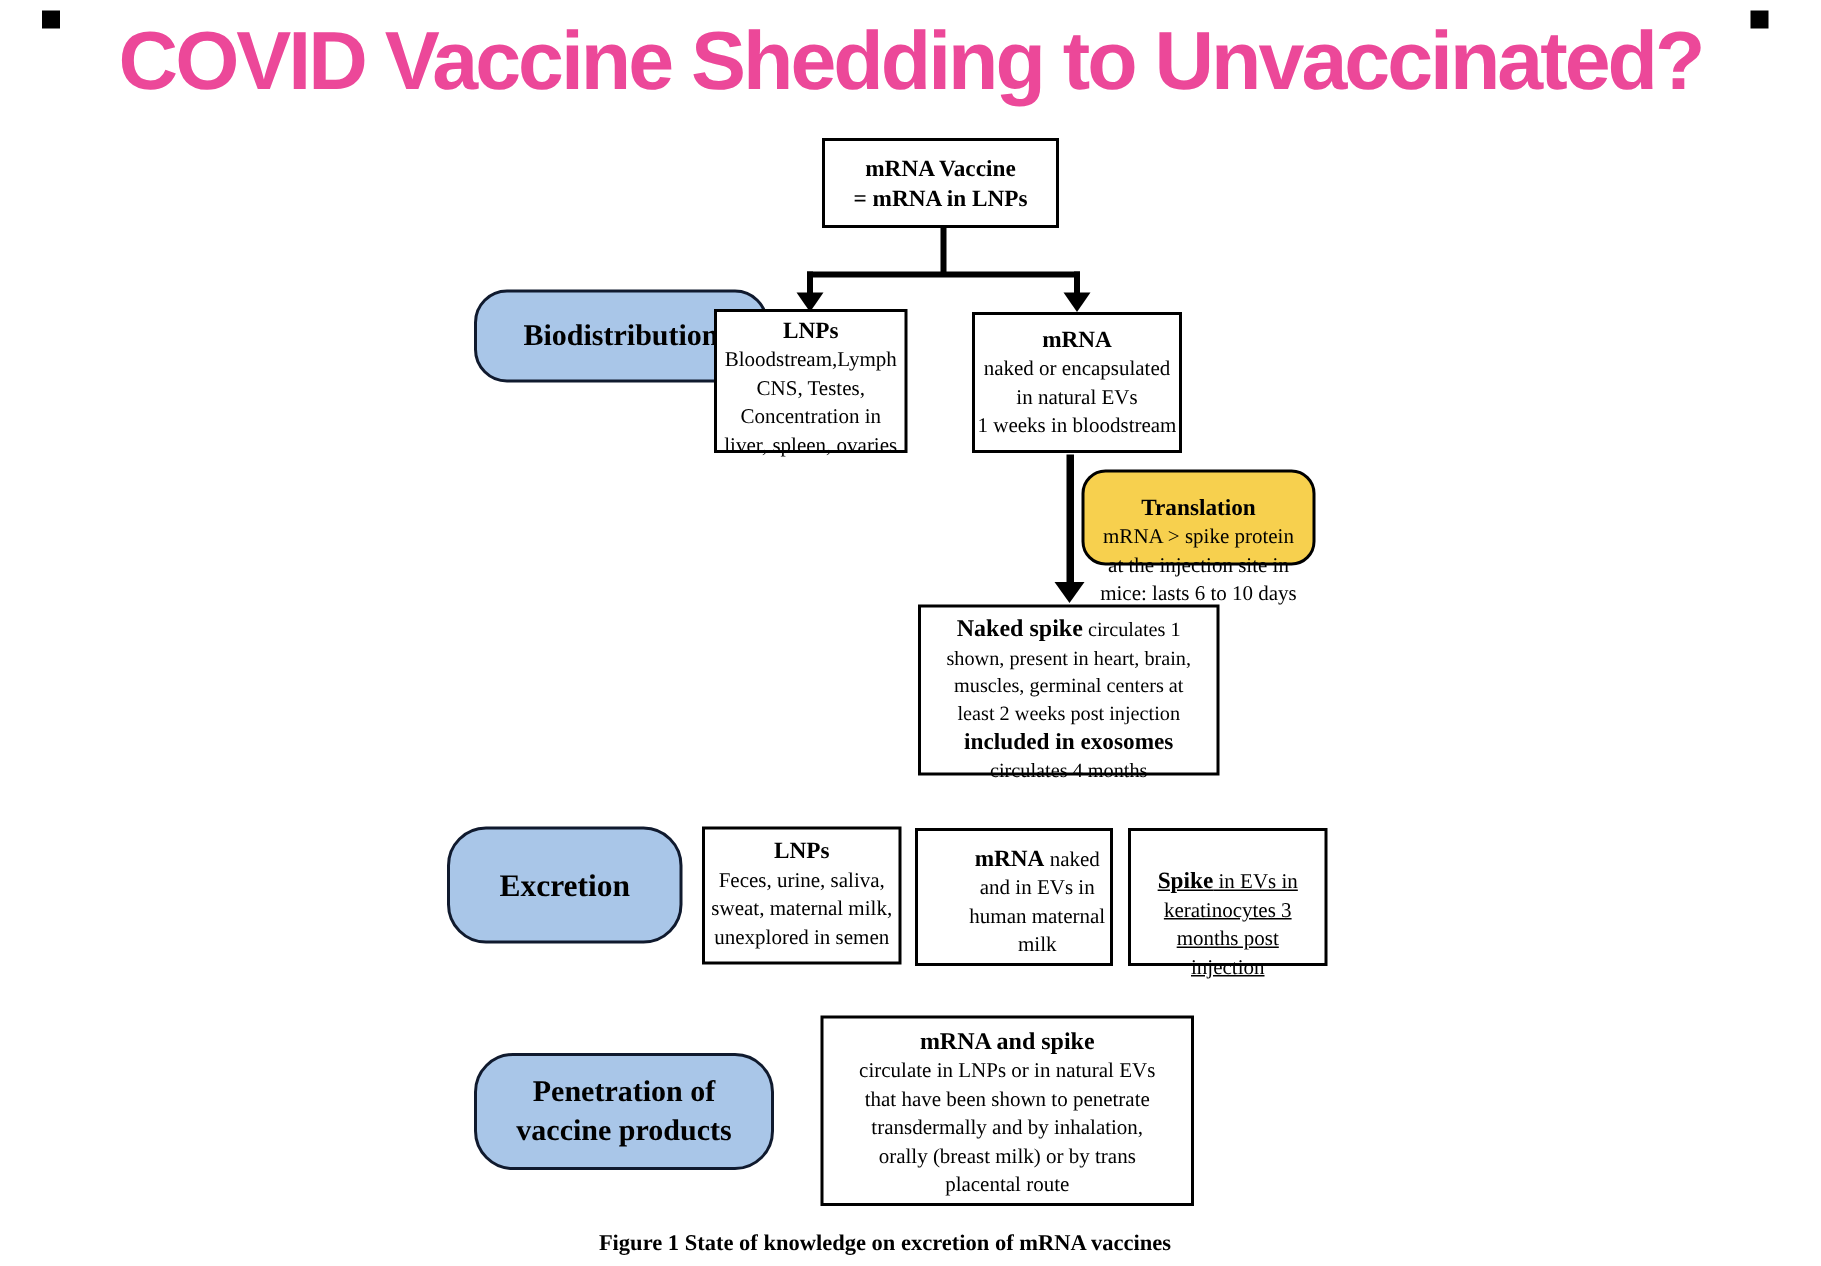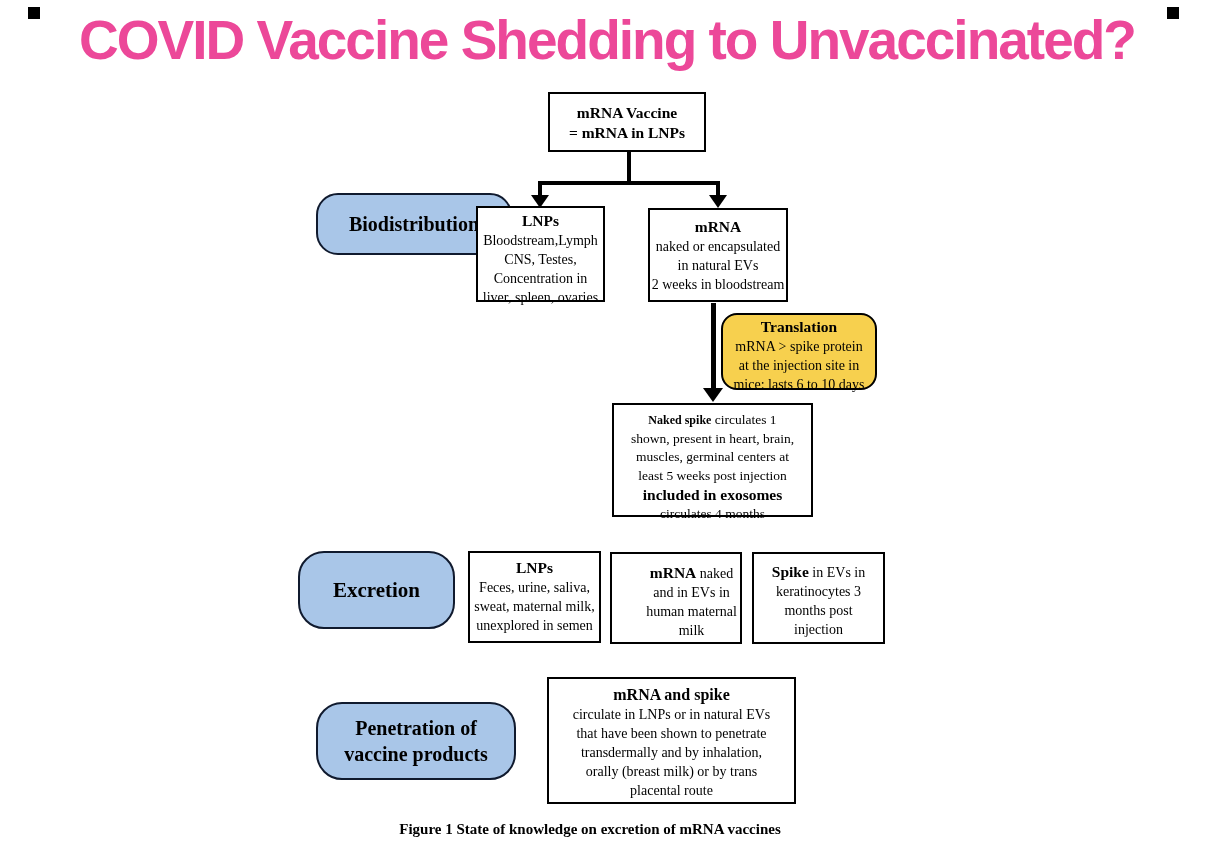--- a/index.html
+++ b/index.html
@@ -26,29 +26,29 @@
   
   .cline{position:absolute;background:#000;}
   .ahead{position:absolute;width:0;height:0;border-left:9px solid transparent;
          border-right:9px solid transparent;border-top:13px solid #000;}
 
   
   .vaccine{left:548px;top:92px;width:158px;height:60px;padding-top:9px;}
   .bio-bubble{left:316px;top:152px;width:196px;height:62px;border-radius:22px;font-size:20px;margin-top:41px;}
   .lnps-bio{left:476px;top:206px;width:129px;height:96px;padding-top:3px;}
   .mrna-bio{left:648px;top:208px;width:140px;height:94px;padding-top:7px;}
-  .translation{left:721px;top:313px;width:156px;height:77px;border-radius:16px;
-               background:#f7d04e;border:2px solid #000;padding-top:2px;position:absolute;
+  .translation{left:721px;top:313px;width:156px;height:64px;border-radius:16px;
+               background:#f7d04e;border:2px solid #000;padding-top:14px;position:absolute;
                text-align:center;box-sizing:border-box;}
   .naked{left:612px;top:403px;width:201px;height:114px;padding-top:6px;}
   .naked .line{font-size:13.5px;line-height:18.5px;}
   .exc-bubble{left:298px;top:551px;width:157px;height:78px;border-radius:26px;font-size:21px;}
   .lnps-exc{left:468px;top:551px;width:133px;height:92px;padding-top:5px;}
   .mrna-exc{left:610px;top:552px;width:132px;height:92px;padding-top:9px;padding-left:31px;}
-  .spike-exc{left:752px;top:552px;width:133px;height:92px;padding-top:8px;}
+  .spike-exc{left:752px;top:552px;width:133px;height:92px;padding-top:24px;text-decoration:underline;}
   .pen-bubble{left:316px;top:702px;width:200px;height:78px;border-radius:26px;
               font-size:20px;line-height:26px;}
   .pen-box{left:547px;top:677px;width:249px;height:127px;padding-top:6px;}
 
   .caption{position:absolute;left:380px;top:809px;width:420px;text-align:center;
            font-weight:700;font-size:15px;white-space:nowrap;margin-top:12px;}
 
   .bluebg{background:#a9c6e8;}
 </style>
 </head>
@@ -84,35 +84,35 @@
     <div class="line">Bloodstream,Lymph</div>
     <div class="line">CNS, Testes,</div>
     <div class="line">Concentration in</div>
     <div class="line">liver, spleen, ovaries</div>
   </div>
 
   <div class="box mrna-bio">
     <div class="hd">mRNA</div>
     <div class="line">naked or encapsulated</div>
     <div class="line">in natural EVs</div>
-    <div class="line">2 weeks in bloodstream</div>
+    <div class="line">1 weeks in bloodstream</div>
   </div>
 
   <div class="translation">
     <div class="hd">Translation</div>
     <div class="line">mRNA &gt; spike protein</div>
     <div class="line">at the injection site in</div>
     <div class="line">mice: lasts 6 to 10 days</div>
   </div>
 
   <div class="box naked">
-    <div class="line"><span class="b" style="font-size:12px;">Naked spike</span><span> circulates 1</span></div>
+    <div class="line"><span class="b" style="font-size:16px;">Naked spike</span><span> circulates 1</span></div>
     <div class="line">shown, present in heart, brain,</div>
     <div class="line">muscles, germinal centers at</div>
-    <div class="line">least 5 weeks post injection</div>
+    <div class="line">least 2 weeks post injection</div>
     <div class="hd">included in exosomes</div>
     <div class="line">circulates 4 months</div>
   </div>
 
   <div class="bubble bluebg exc-bubble">
     <span>Excretion</span>
   </div>
 
   <div class="box lnps-exc">
     <div class="hd">LNPs</div>

